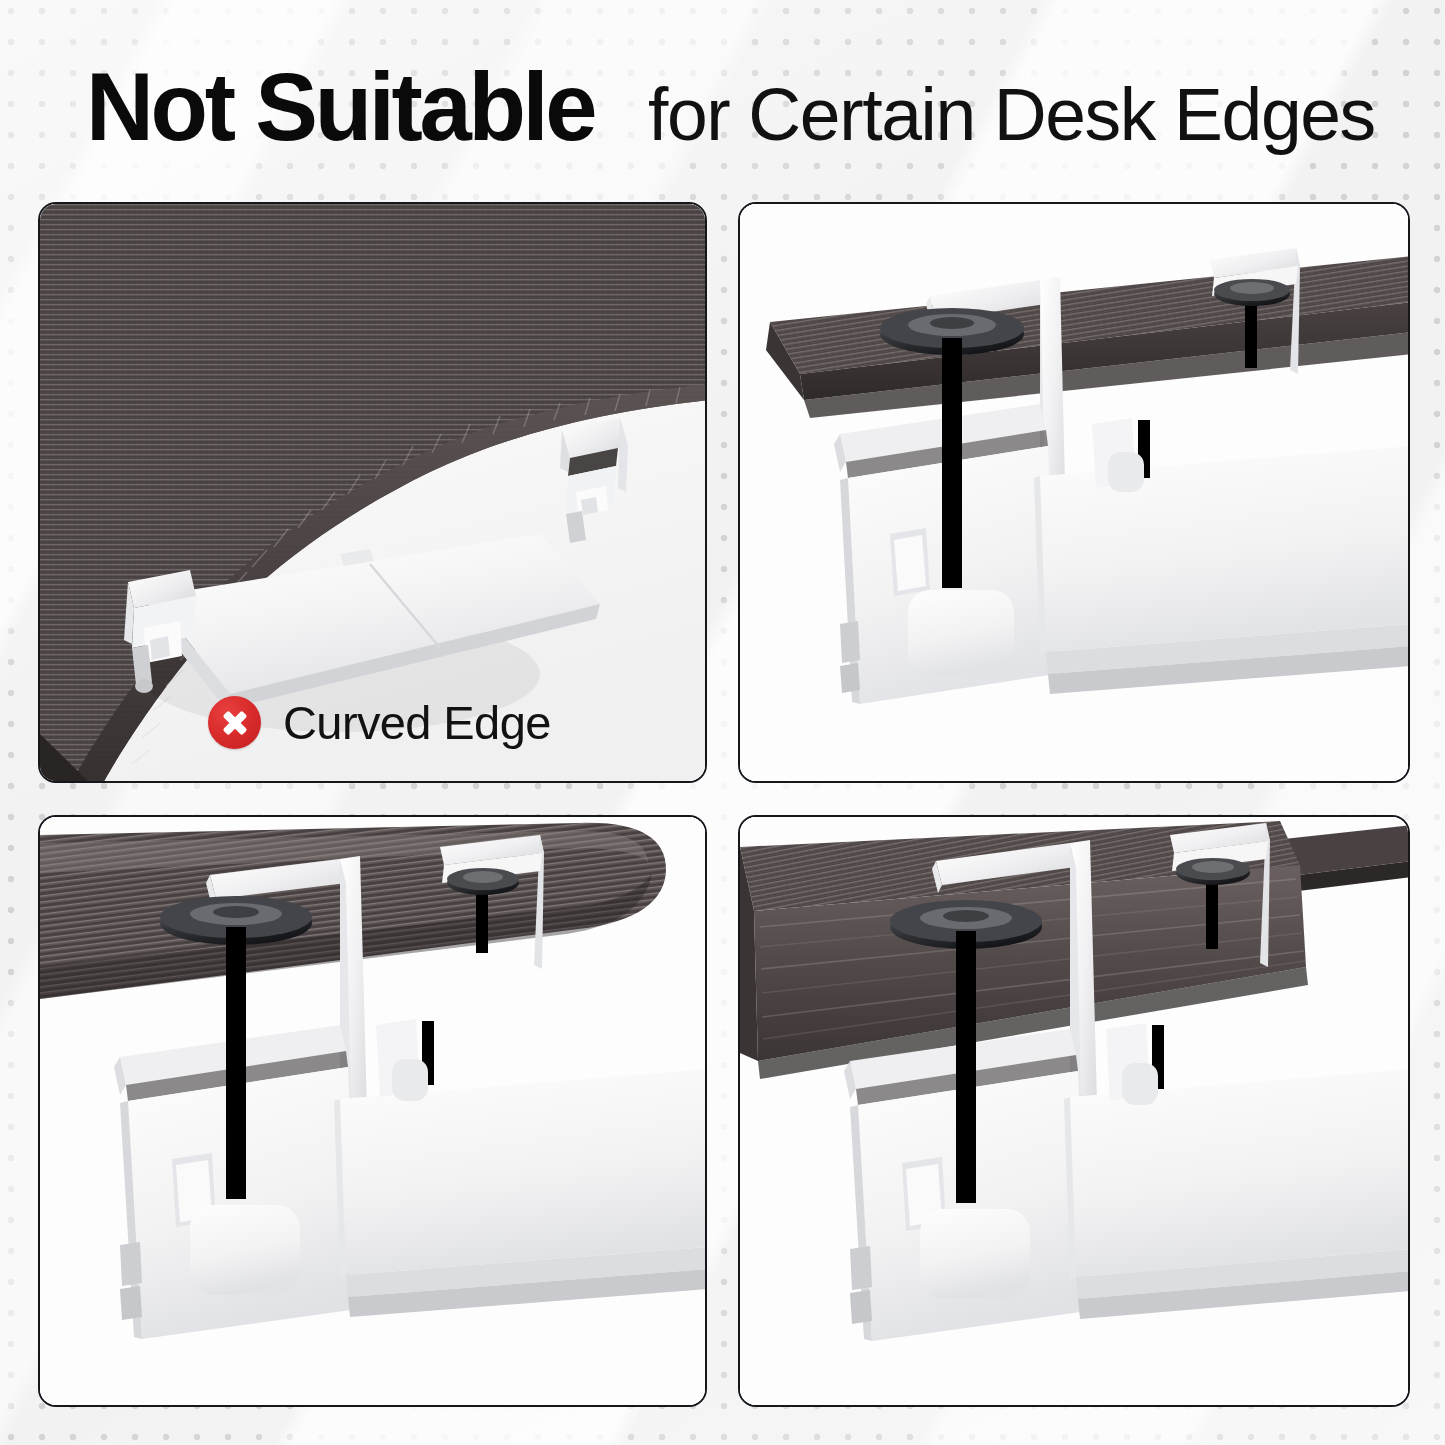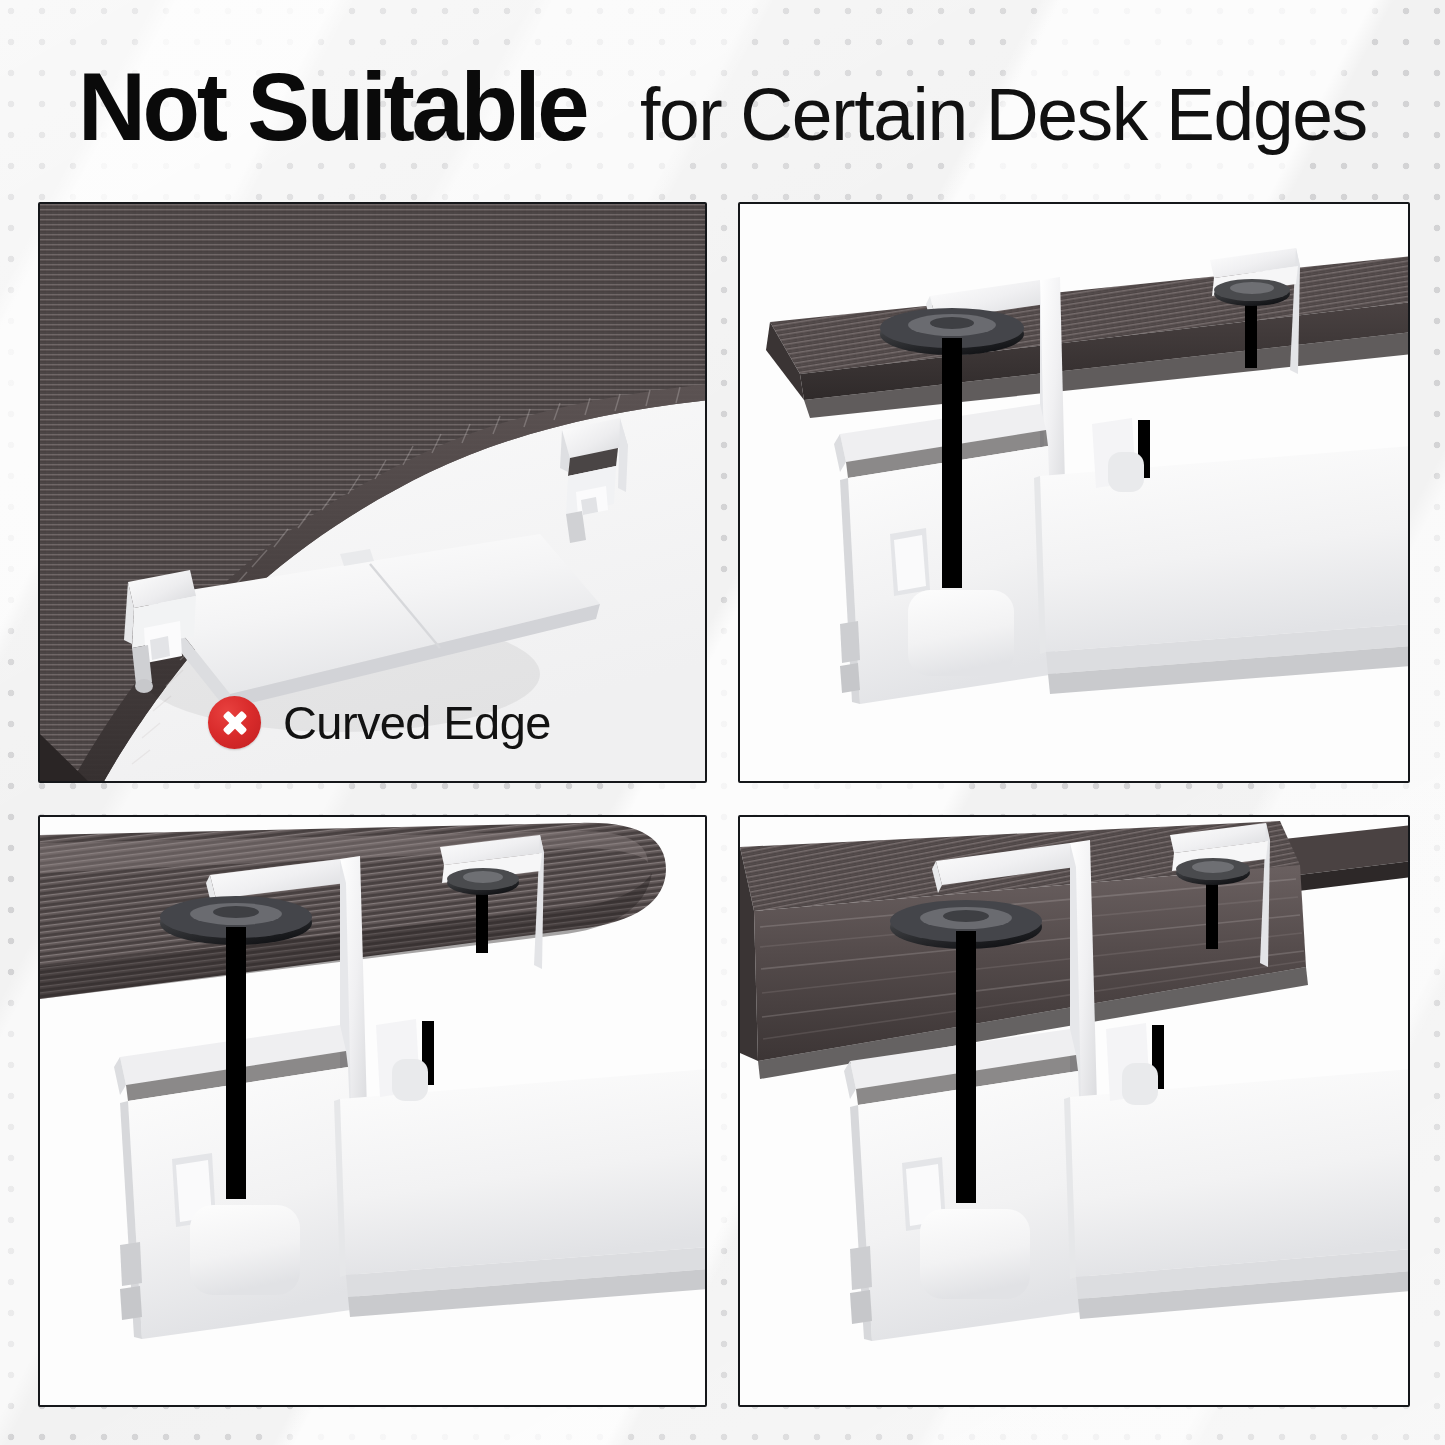--- a/index.html
+++ b/index.html
@@ -45,39 +45,39 @@
         rgba(255,255,255,0)  89%,
         rgba(255,255,255,0) 100%);
   }
   .bg-vignette{
     position:absolute; inset:0;
     background:linear-gradient(150deg, rgba(255,255,255,.55) 0%, rgba(255,255,255,0) 38%, rgba(255,255,255,0) 62%, rgba(255,255,255,.45) 100%);
   }
 
   
   #headline{
-    position:absolute; left:78px; top:58px; width:1330px; height:110px;
+    position:absolute; left:86px; top:58px; width:1330px; height:110px;
     display:flex; align-items:baseline; white-space:nowrap;
   }
   #headline .strong{
     font-size:97px; font-weight:bold; color:#0a0a0a;
     letter-spacing:-3.5px; line-height:1;
     transform:scaleX(.97); transform-origin:left center;
   }
   #headline .light{
     font-size:74px; font-weight:normal; color:#111;
     letter-spacing:-1.4px; line-height:1; margin-left:38px;
     transform:scaleX(.99); transform-origin:left center;
   }
 
   
   .panel{
     position:absolute;
     border:2px solid #15171a;
-    border-radius:2px;
+    border-radius:18px;
     background:#3b82f6;
     overflow:hidden;
   }
   #panel-1{ left:38px;  top:202px;  width:669px; height:581px; }
   #panel-2{ left:738px; top:202px;  width:672px; height:581px; }
   #panel-3{ left:38px;  top:815px;  width:669px; height:592px; }
   #panel-4{ left:738px; top:815px;  width:672px; height:592px; }
 
   .panel-bg{
     position:absolute; inset:0;

